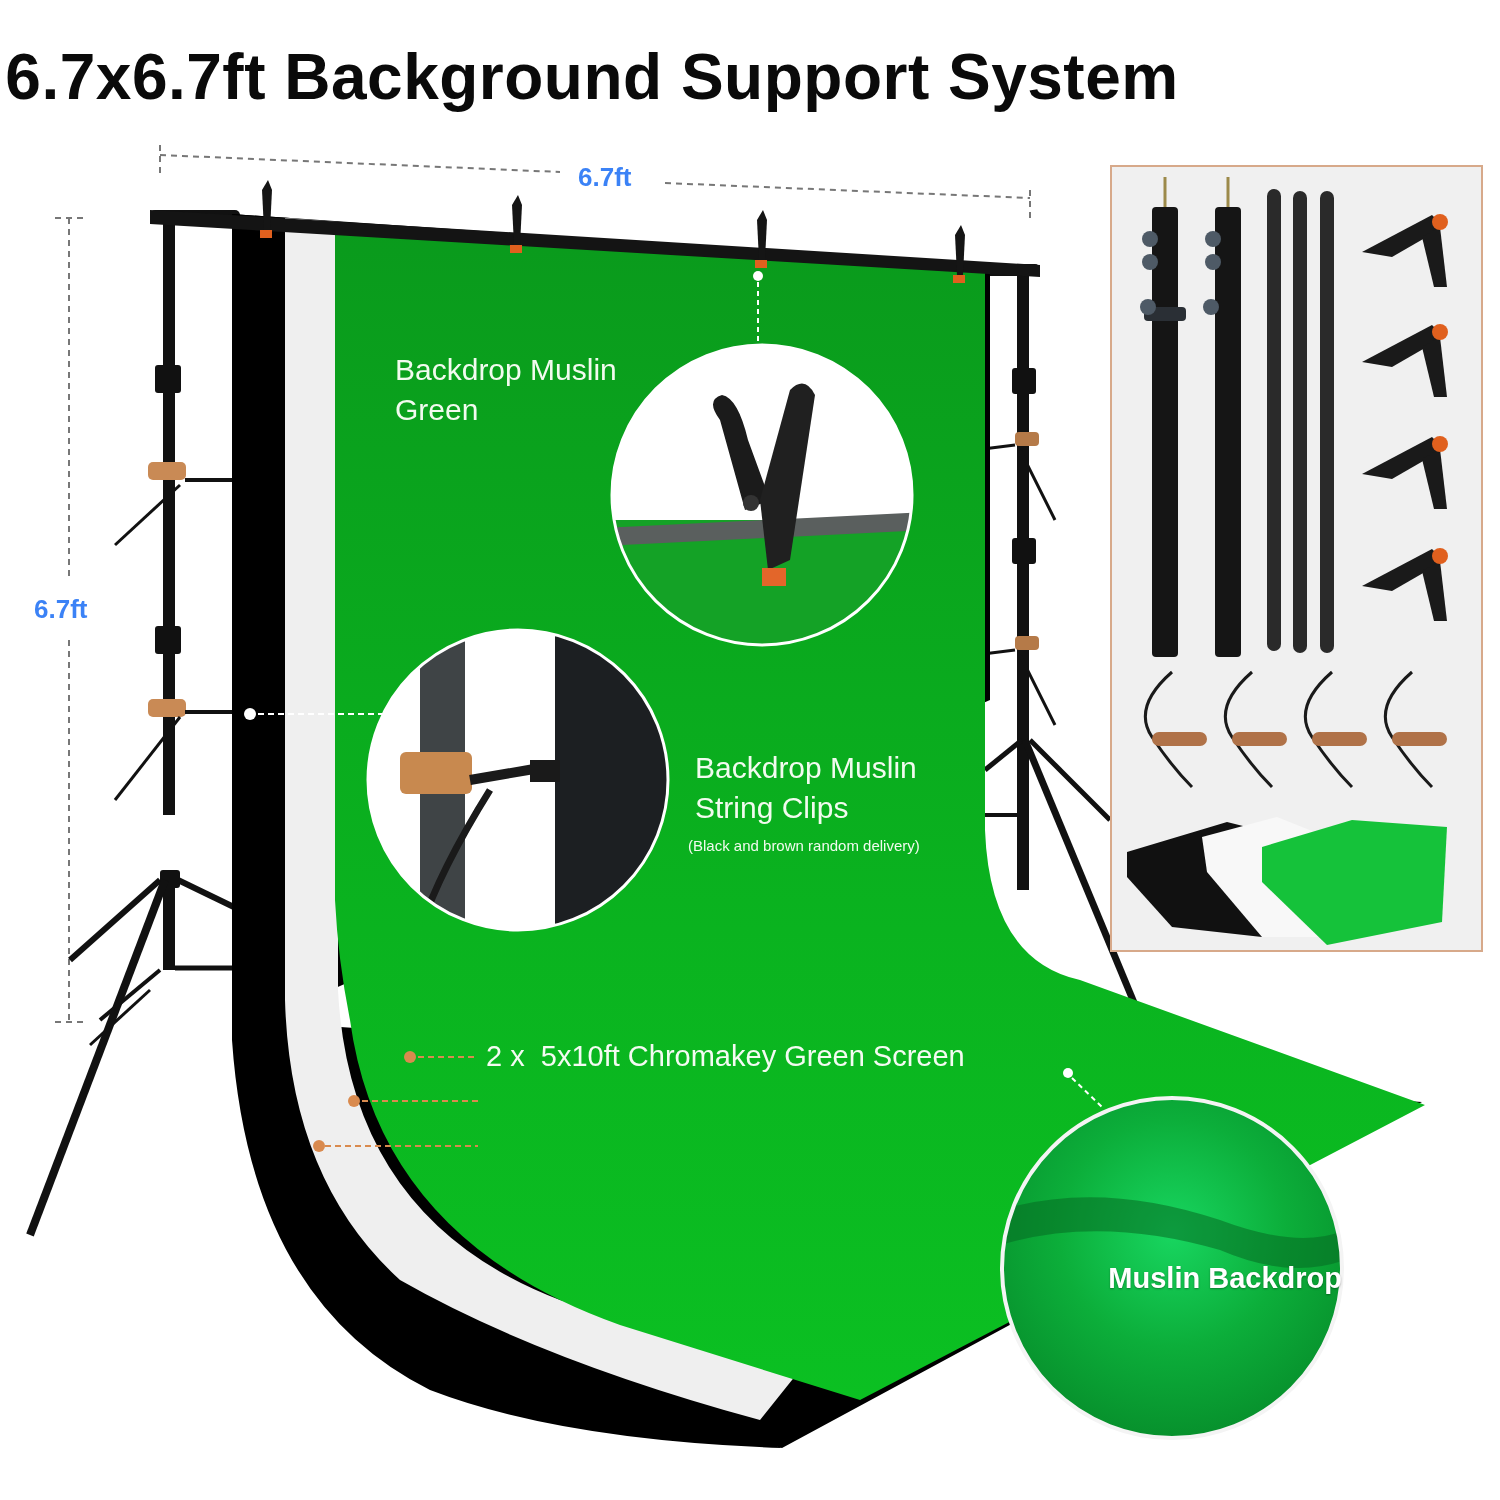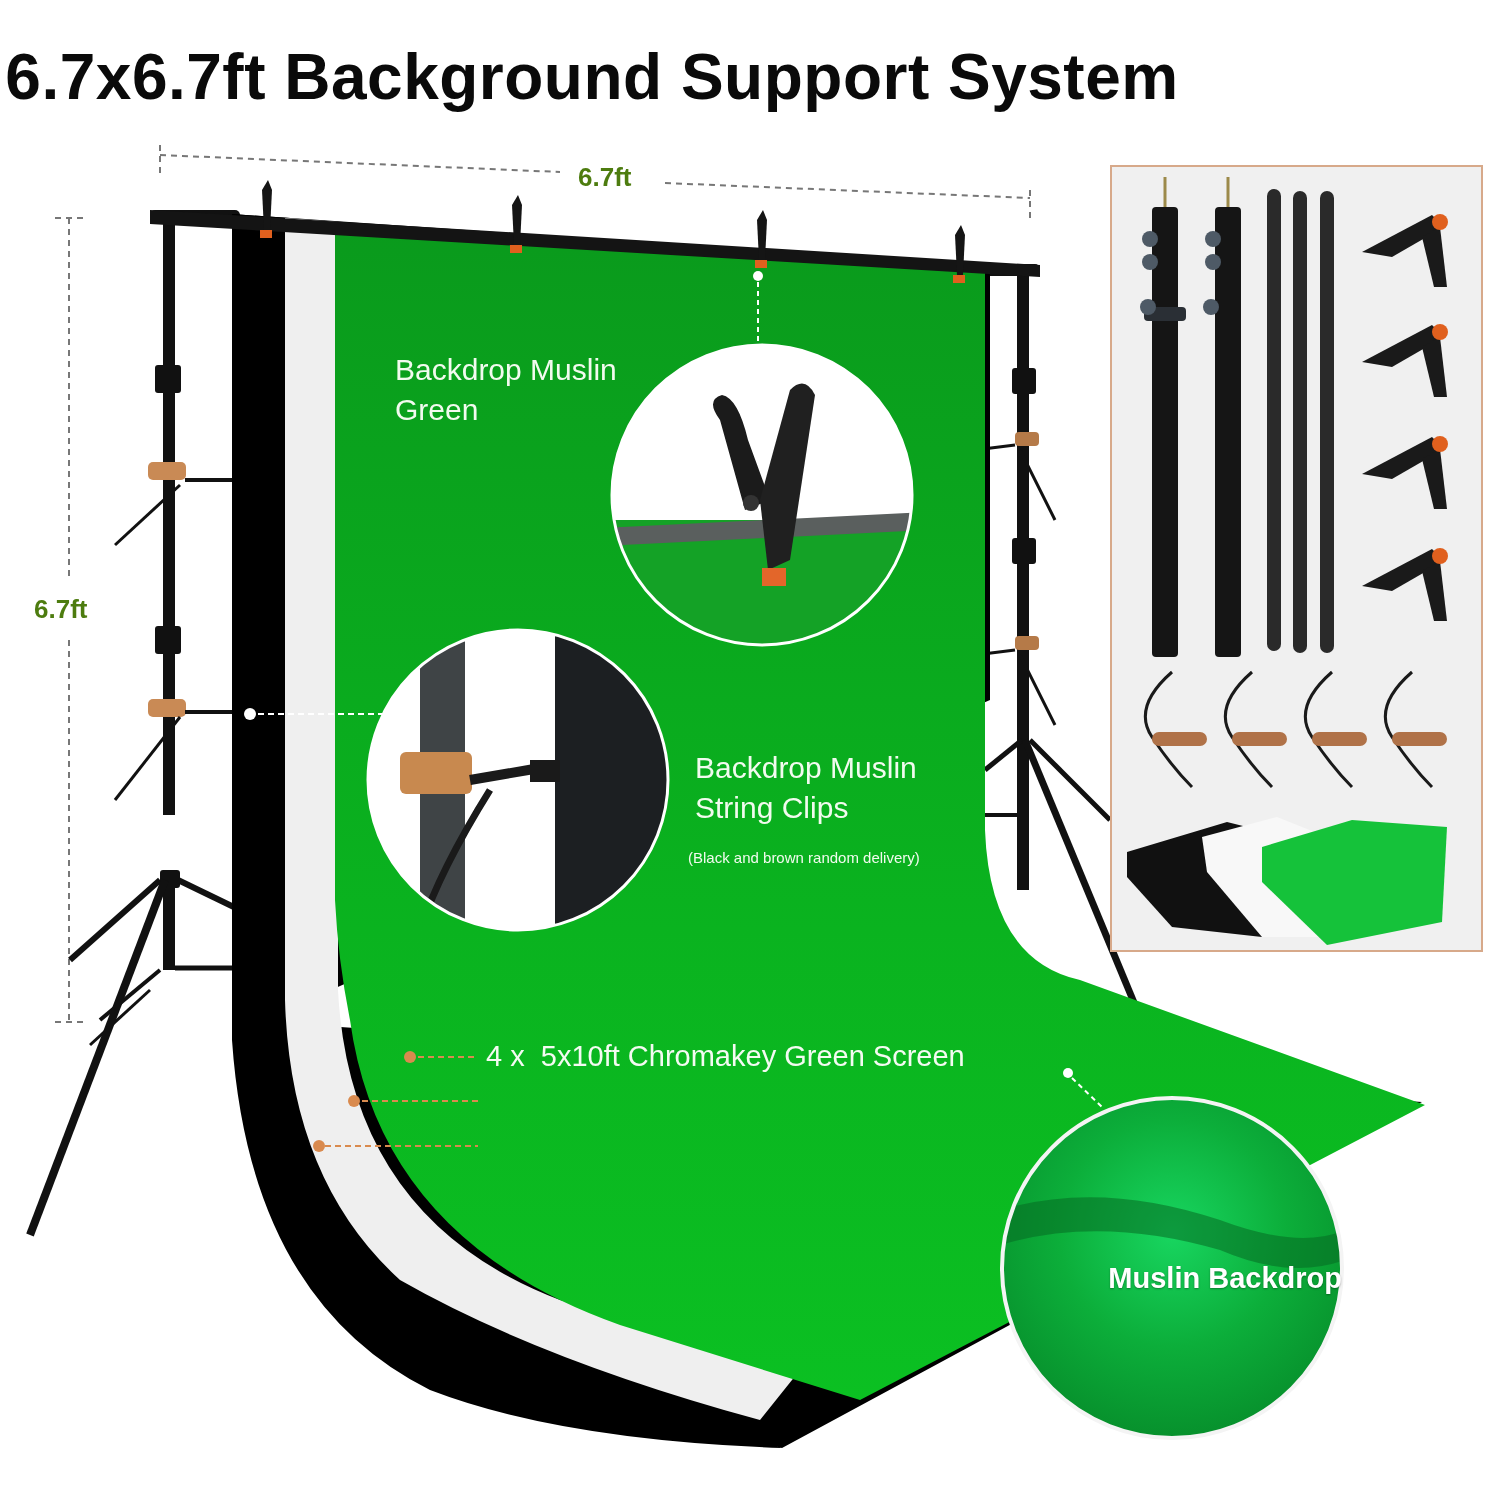--- a/index.html
+++ b/index.html
@@ -1,22 +1,22 @@
 <!DOCTYPE html>
 <html><head>
 <meta charset="utf-8">
 <style>
   html, body { margin: 0; padding: 0; background: #ffffff; }
   body { width: 1500px; height: 1500px; position: relative; overflow: hidden; font-family: "Liberation Sans", sans-serif; }
   .abs { position: absolute; }
   .title { left: 0; top: 40px; width: 1184px; text-align: center; font-family: "Liberation Sans", sans-serif; font-weight: bold; font-size: 64px; color: #0a0a0a; letter-spacing: 0.5px; }
-  .dim-label { font-family: "Liberation Sans", sans-serif; font-weight: bold; font-size: 26px; color: #4d7c0f; }
+  .dim-label { font-family: "Liberation Sans", sans-serif; font-weight: bold; font-size: 26px; color: #3b82f6; }
   .callout { color: #f2fbef; font-family: "Liberation Sans", sans-serif; }
   .callout-title { font-size: 30px; line-height: 40px; margin-left: 7px; }
-  .callout-note { font-size: 15px; line-height: 20px; margin-top: 20px; }
+  .callout-note { font-size: 15px; line-height: 20px; margin-top: 8px; }
   .inv-line { font-size: 29px; line-height: 45px; color: #f4fbf2; white-space: pre; }
   .panel { left: 1110px; top: 165px; width: 373px; height: 787px; border: 2px solid #d7a98a; background: #f0f0f0; box-sizing: border-box; }
   .muslin-label { font-weight: bold; font-size: 29px; color: #ffffff; text-shadow: 0 1px 2px rgba(0,0,0,.35); }
   svg { position: absolute; left: 0; top: 0; }
 </style>
 </head>
 <body>
 
 <div class="abs title">6.7x6.7ft Background Support System</div>
 
@@ -179,21 +179,21 @@
   <div class="callout-title">Green</div>
 </div>
 
 <div class="abs callout" style="left:688px; top:748px;">
   <div class="callout-title">Backdrop Muslin</div>
   <div class="callout-title">String Clips</div>
   <div class="callout-note">(Black and brown random delivery)</div>
 </div>
 
 <div class="abs" style="left:486px; top:1034px;">
-  <div class="inv-line">4 x  5x10ft Chromakey Green Screen</div>
+  <div class="inv-line">2 x  5x10ft Chromakey Green Screen</div>
 </div>
 
 <div class="abs muslin-label" style="left:1002px; top:1262px; width:340px; text-align:right;">Muslin Backdrop</div>
 
 <div class="abs panel">
   <svg width="373" height="787" viewBox="0 0 373 787" style="position:absolute;left:0;top:0;">
 
     <g fill="#151515">
       <rect x="40" y="40" width="26" height="450" rx="4"></rect>
       <rect x="32" y="140" width="42" height="14" rx="4" fill="#2a2f35"></rect>

